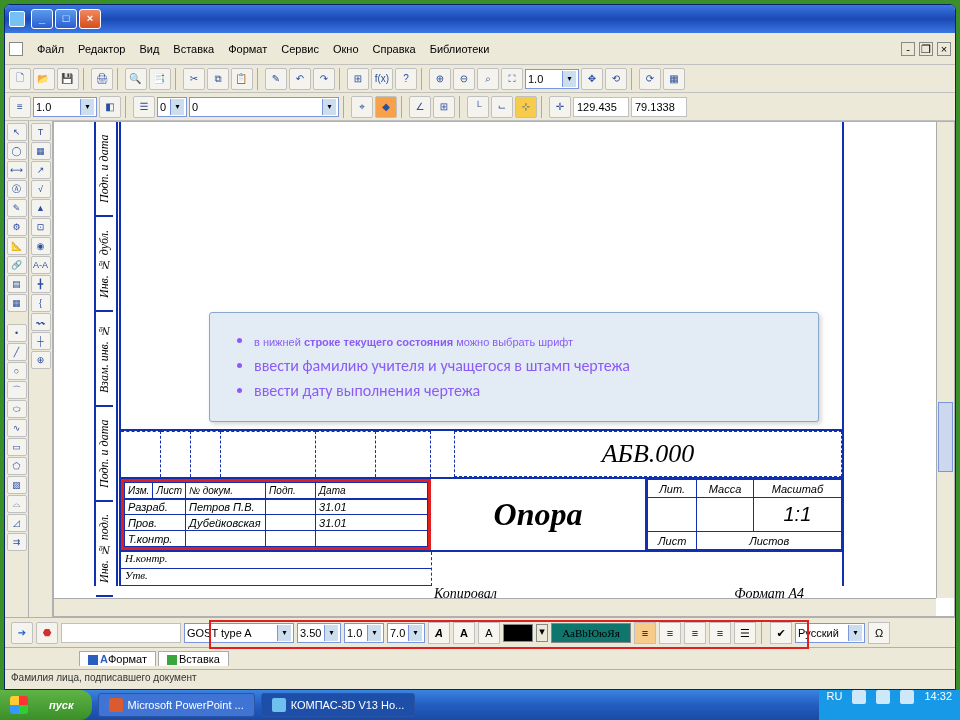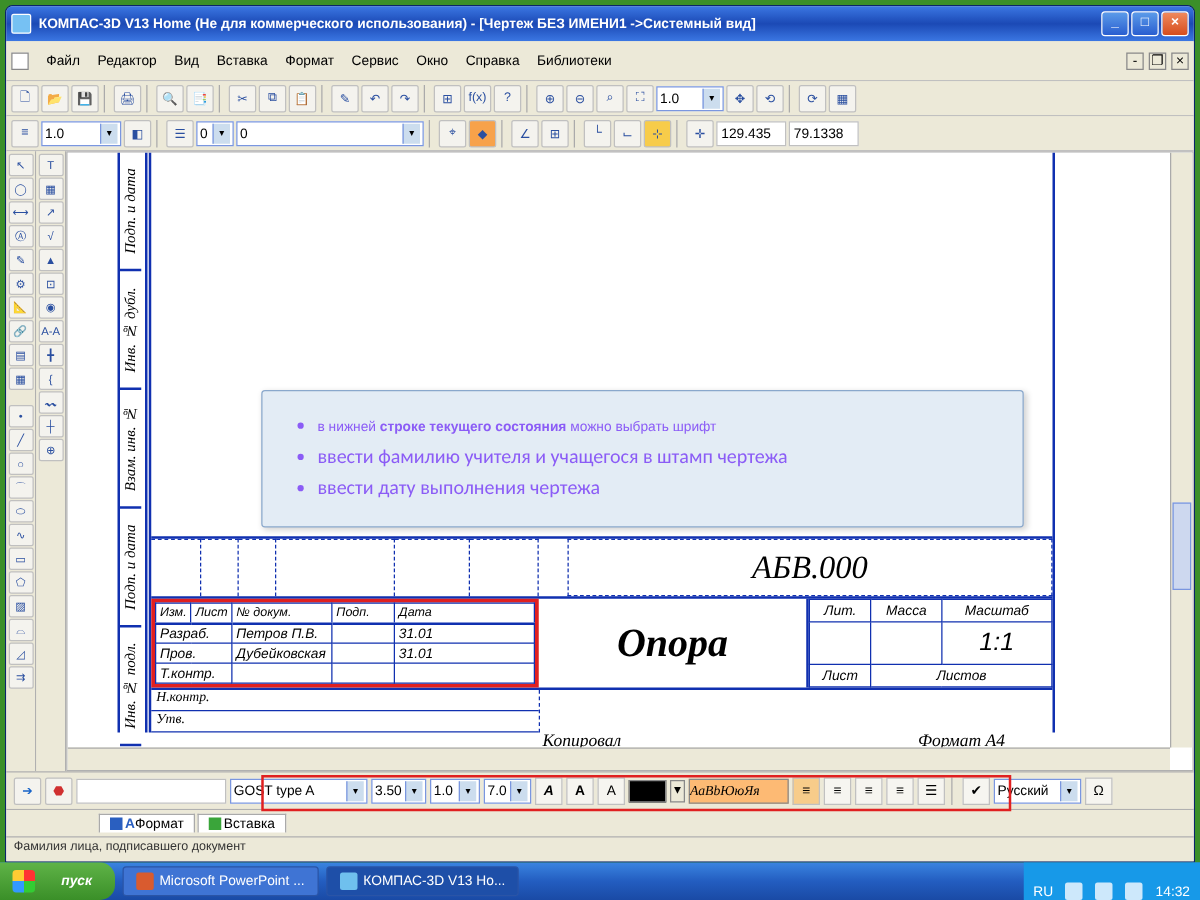--- a/index.html
+++ b/index.html
@@ -52,41 +52,40 @@
   .st-foot .r{flex:1;border-left:1px dashed #1030b0;}
   .caption{position:absolute;bottom:14px;left:380px;font-style:italic;font-family:'Times New Roman';font-size:14px;}
   .caption2{position:absolute;bottom:14px;right:150px;font-style:italic;font-family:'Times New Roman';font-size:14px;}
   .scrollb{position:absolute;right:0;top:0;bottom:18px;width:18px;background:#ece9d8;border-left:1px solid #aaa;}
   .scrollb .thumb{position:absolute;left:1px;right:1px;top:280px;height:70px;background:#cdd8ef;border:1px solid #7a96df;}
   .hscroll{position:absolute;left:0;right:18px;bottom:0;height:18px;background:#ece9d8;border-top:1px solid #aaa;}
   .fontbar{height:30px;background:#ece9d8;border-top:1px solid #b0b0b0;display:flex;align-items:center;padding:0 6px;gap:3px;position:relative;}
   .fontbar::after{content:"";position:absolute;left:204px;top:2px;width:596px;height:25px;border:2px solid #e02020;pointer-events:none;}
   .fbtn{width:22px;height:22px;border:1px solid #c0c0c0;background:#f6f5f0;text-align:center;line-height:20px;cursor:pointer;font-size:11px;}
   .colorbox{width:30px;height:18px;background:#000;border:1px solid #888;}
-  .preview{width:80px;height:20px;border:1px solid #888;background:#fdba74;font-style:italic;font-family:'Times New Roman';text-align:left;line-height:18px;}
+  .preview{width:80px;height:20px;border:1px solid #888;background:#0f766e;font-family:'Times New Roman';text-align:center;line-height:18px;}
   .tabbar{height:22px;background:#ece9d8;border-top:1px solid #b0b0b0;display:flex;align-items:center;padding-left:74px;gap:2px;}
   .tab{padding:1px 8px;font-size:10px;border:1px solid #aaa;background:#fff;border-bottom:none;}
   .tab .tico{display:inline-block;width:10px;height:10px;vertical-align:middle;margin-right:2px;}
   .statusbar{height:20px;background:#ece9d8;border-top:1px solid #b0b0b0;padding:2px 6px;font-size:10px;color:#333;}
   .taskbar{position:absolute;left:0;right:0;bottom:0;height:30px;background:linear-gradient(#3a84e0,#235dc0 50%,#1a4aa5);display:flex;align-items:center;color:#fff;}
   .start{height:30px;padding:0 18px 0 10px;background:linear-gradient(#5fb347,#3a8f28);border-radius:0 12px 12px 0;font-weight:bold;font-style:italic;display:flex;align-items:center;gap:21px;}
   .start .logo{width:18px;height:18px;border-radius:3px;background:conic-gradient(#f33 0 25%,#3c3 0 50%,#39f 0 75%,#fc3 0);}
   .task{height:24px;margin-left:6px;padding:0 10px;background:#3f74d4;border:1px solid #2a54a6;border-radius:3px;display:flex;align-items:center;gap:5px;font-size:11px;}
   .task.active{background:#1e4fa8;}
   .tico2{width:14px;height:14px;background:#f7a24a;border-radius:2px;}
-  .tray{margin-left:auto;height:30px;background:#1799e8;padding:0 8px;display:flex;align-items:flex-end;gap:10px;font-size:11px;}
+  .tray{margin-left:auto;height:30px;background:#1799e8;padding:0 8px;display:flex;align-items:flex-start;gap:10px;font-size:11px;}
   .trayico{width:14px;height:14px;background:#cde8fb;border-radius:2px;}
 </style>
 </head>
 <body>
 
 <div class="win">
   <div class="titlebar">
     <div class="icon"></div>
-    <div class="title">КОМПАС-3D V13 Home (Не для коммерческого использования) - [Чертеж БЕЗ ИМЕНИ1 -&gt;Системный вид]</div>
     <div class="winbtns">
       <div class="winbtn">_</div>
       <div class="winbtn">□</div>
       <div class="winbtn close">×</div>
     </div>
   </div>
 
   <div class="menubar">
     <div class="menuicon"></div>
     <div class="menuitem">Файл</div>

